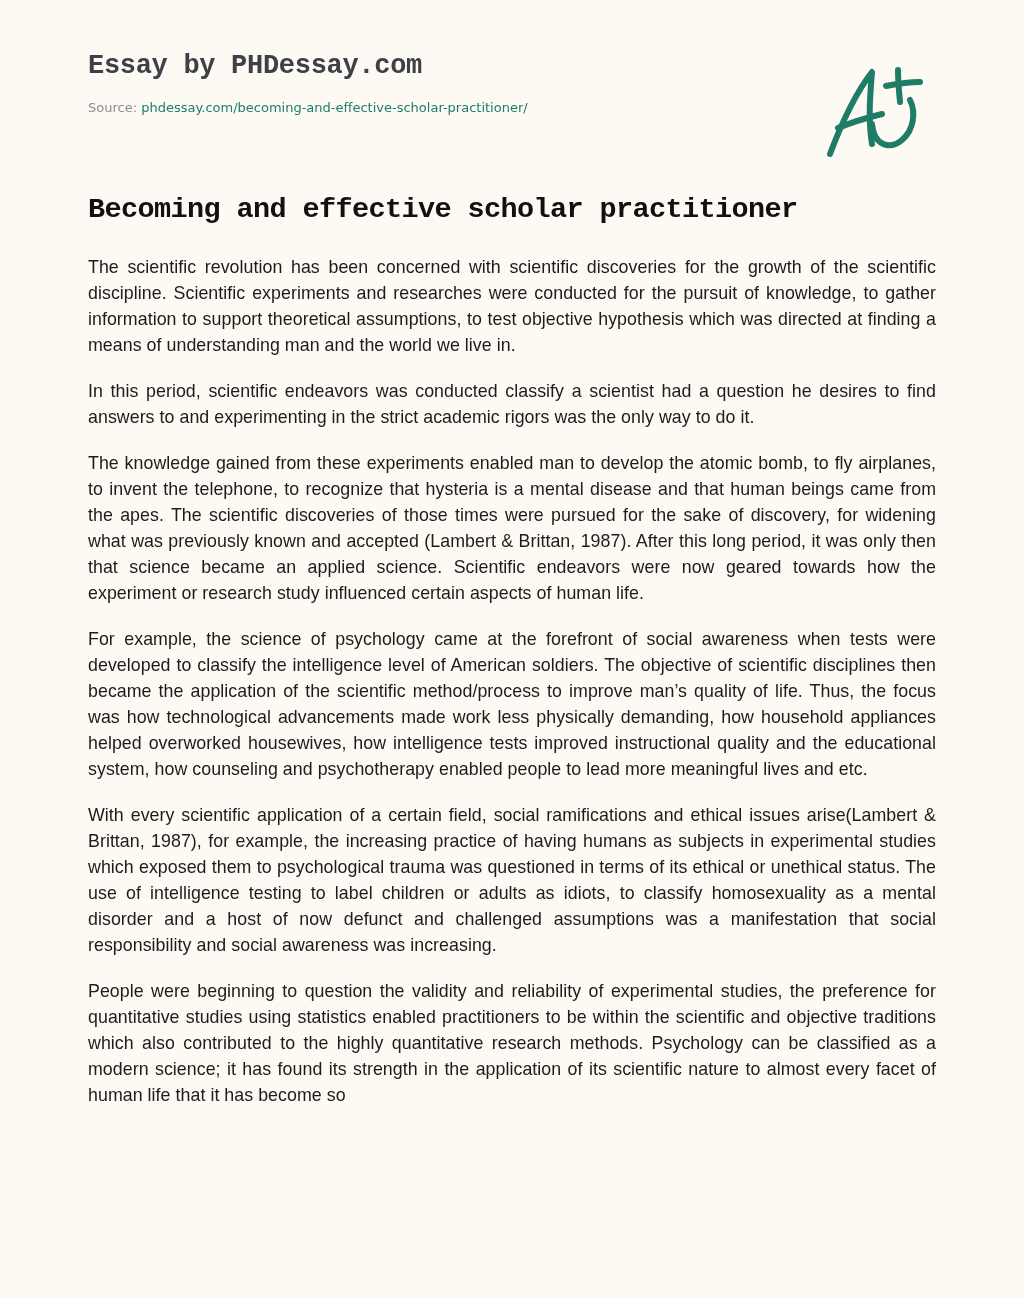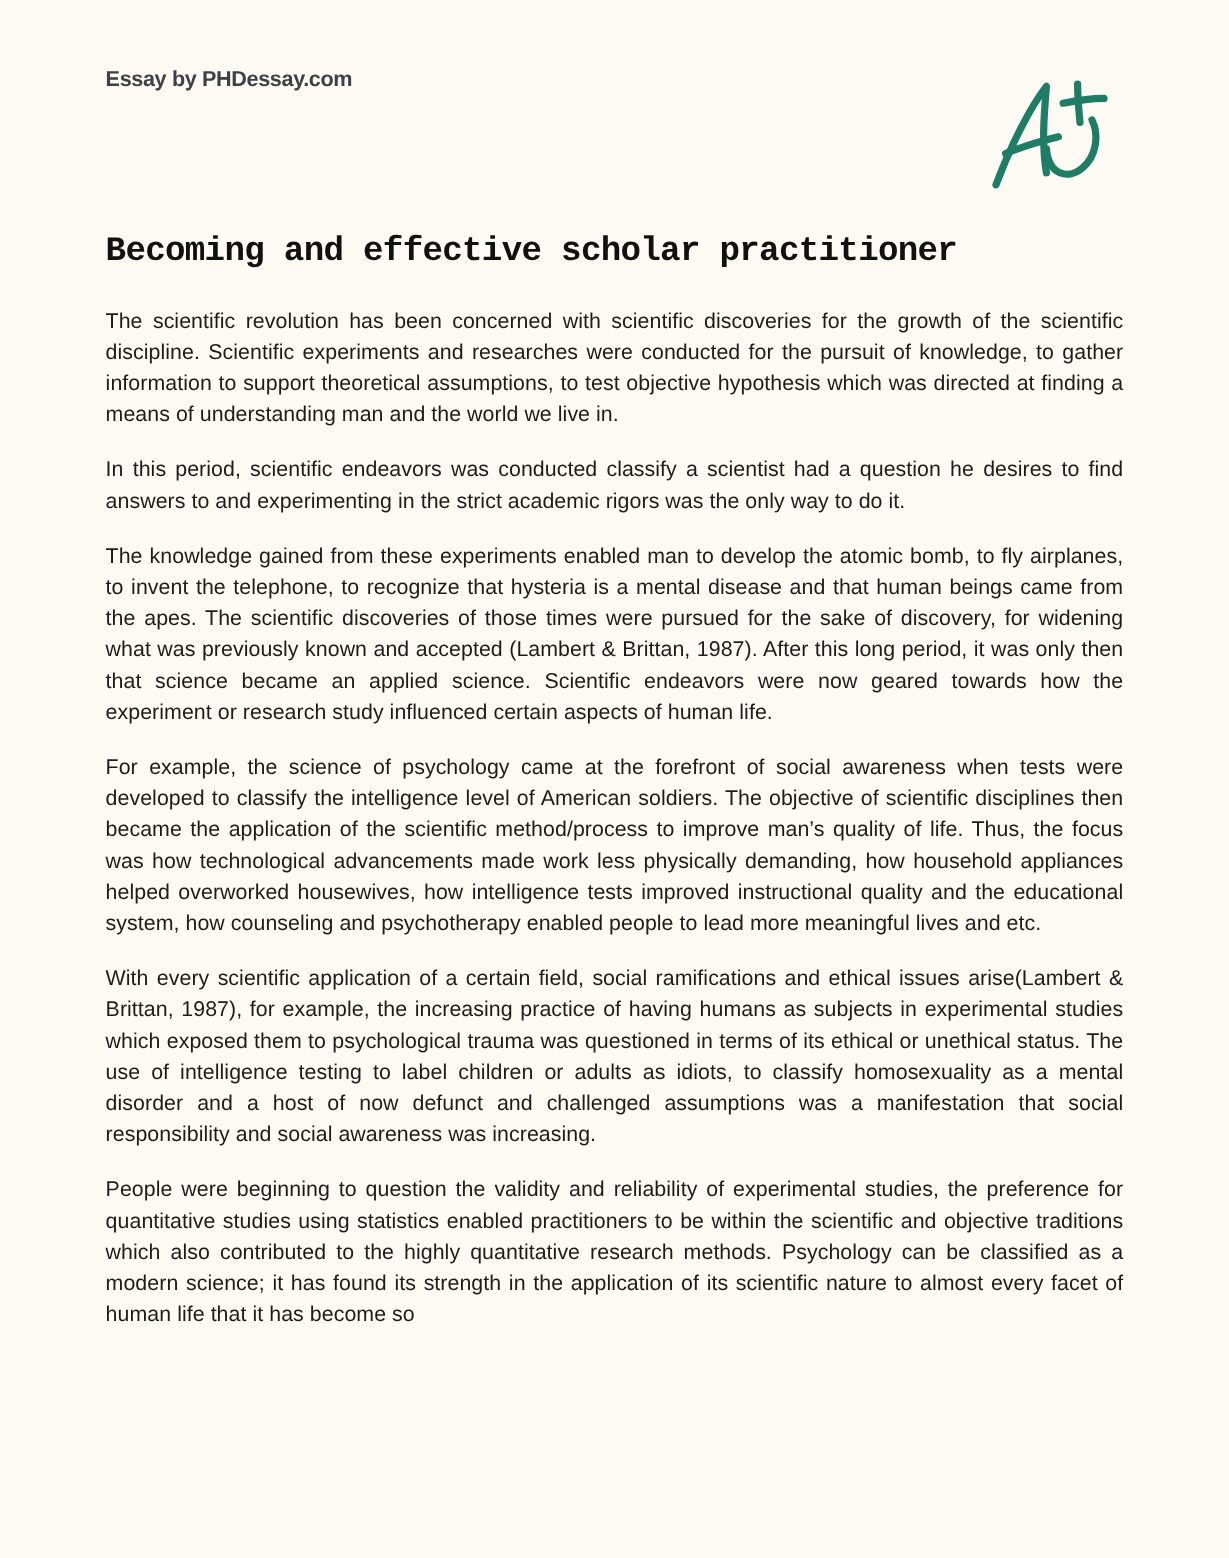--- a/index.html
+++ b/index.html
@@ -15,23 +15,23 @@
       font-family: "DejaVu Sans", "Liberation Sans", sans-serif;
       color: #1c1c1c;
     }
     .header {
       position: absolute;
       left: 88px;
       top: 50px;
       width: 600px;
     }
     .brand {
-      font-family: Liberation Sans, sans-serif;
+      font-family: Liberation Mono, monospace;
       font-weight: bold;
-      font-size: 18px;
+      font-size: 27px;
       letter-spacing: -0.3px;
       color: #3d4046;
       line-height: 32px;
       margin: 0;
     }
     .source {
       margin-top: 17px;
       font-family: "DejaVu Sans", sans-serif;
       font-size: 13px;
       line-height: 18px;
@@ -76,20 +76,24 @@
       text-align: justify;
       color: #1c1c1c;
       letter-spacing: 0.05px;
     }
   </style>
 </head>
 <body>
 
 <div class="header">
   <h2 class="brand">Essay by PHDessay.com</h2>
+  <div class="source">
+    <span>Source:</span>
+    <a>phdessay.com/becoming-and-effective-scholar-practitioner/</a>
+  </div>
 </div>
 
 <div class="logo">
   <svg width="112" height="100" viewBox="0 0 112 100" xmlns="http://www.w3.org/2000/svg">
     <g fill="none" stroke="#1f7c66" stroke-width="6" stroke-linecap="round" stroke-linejoin="round">
 
       <path d="M10 92 C 22 60, 38 28, 52 10 C 50 34, 48 58, 52 82"></path>
 
       <path d="M18 66 C 32 60, 46 56, 62 52"></path>
 

